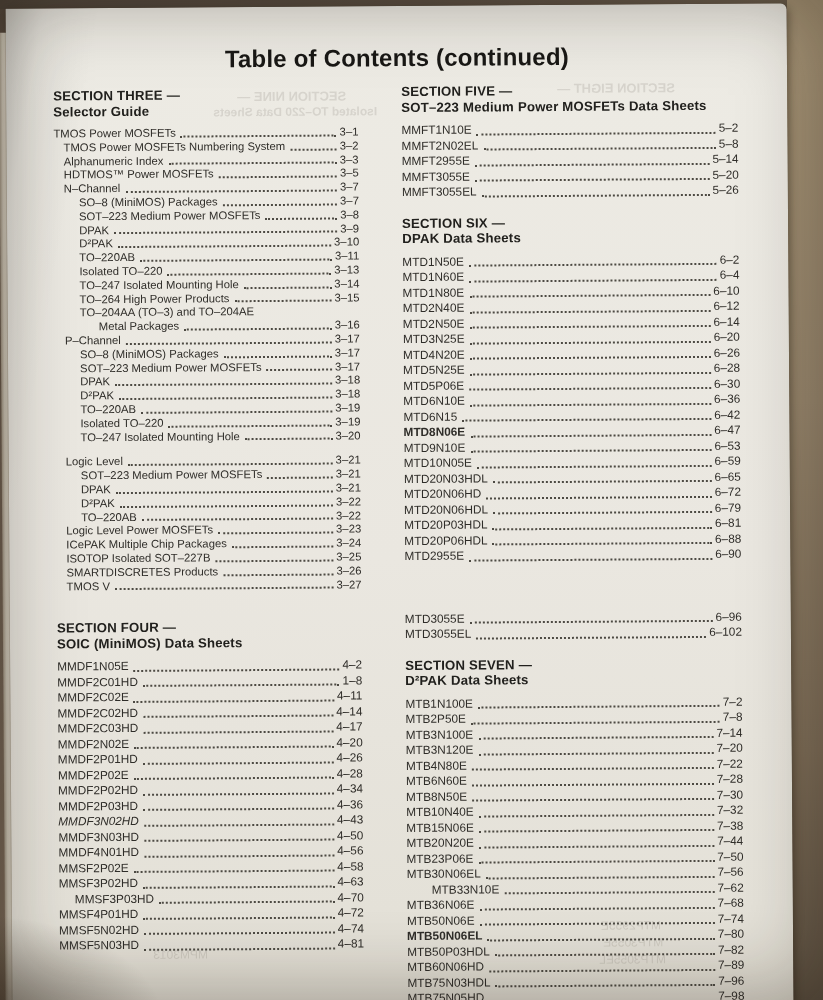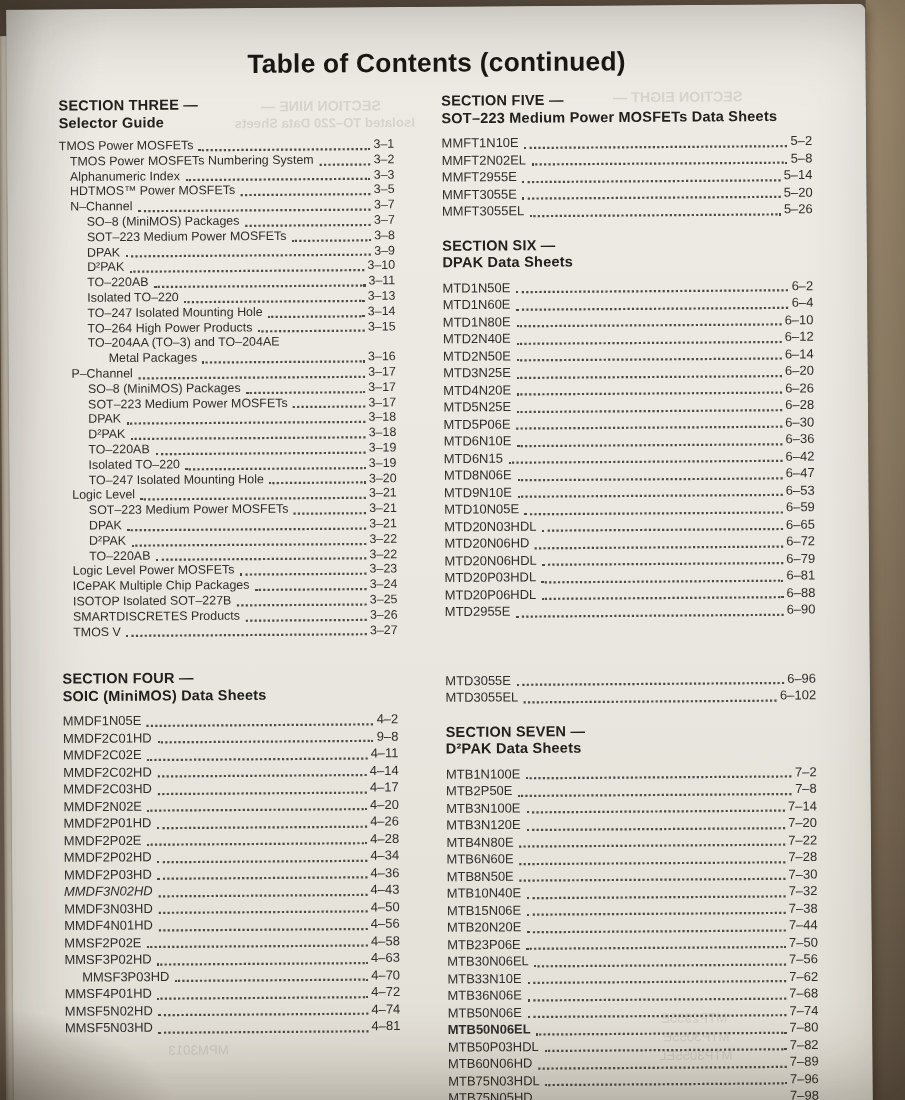--- a/index.html
+++ b/index.html
@@ -213,21 +213,21 @@
             <span class="label" style="padding-left: 25px;">Isolated TO–220</span>
             <span class="dots"></span>
             <span class="pg">3–19</span>
           </div>
           <div class="row">
             <span class="label" style="padding-left: 25px;">TO–247 Isolated Mounting Hole</span>
             <span class="dots"></span>
             <span class="pg">3–20</span>
           </div>
           <div class="row">
-            <span class="label" style="padding-left: 10px;">Logic Level</span>
+            <span class="label" style="padding-left: 10px; margin-top: 11px;">Logic Level</span>
             <span class="dots"></span>
             <span class="pg">3–21</span>
           </div>
           <div class="row">
             <span class="label" style="padding-left: 25px;">SOT–223 Medium Power MOSFETs</span>
             <span class="dots"></span>
             <span class="pg">3–21</span>
           </div>
           <div class="row">
             <span class="label" style="padding-left: 25px;">DPAK</span>
@@ -276,21 +276,21 @@
             <div>SOIC (MiniMOS) Data Sheets</div>
           </div>
           <div class="row">
             <span class="label" style="padding-left: 0px;">MMDF1N05E</span>
             <span class="dots"></span>
             <span class="pg">4–2</span>
           </div>
           <div class="row">
             <span class="label" style="padding-left: 0px;">MMDF2C01HD</span>
             <span class="dots"></span>
-            <span class="pg">9–8</span>
+            <span class="pg">1–8</span>
           </div>
           <div class="row">
             <span class="label" style="padding-left: 0px;">MMDF2C02E</span>
             <span class="dots"></span>
             <span class="pg">4–11</span>
           </div>
           <div class="row">
             <span class="label" style="padding-left: 0px;">MMDF2C02HD</span>
             <span class="dots"></span>
             <span class="pg">4–14</span>
@@ -458,21 +458,21 @@
             <span class="label" style="padding-left: 0px;">MTD6N10E</span>
             <span class="dots"></span>
             <span class="pg">6–36</span>
           </div>
           <div class="row">
             <span class="label" style="padding-left: 0px;">MTD6N15</span>
             <span class="dots"></span>
             <span class="pg">6–42</span>
           </div>
           <div class="row">
-            <span class="label" style="padding-left: 0px;">MTD8N06E</span>
+            <span class="label" style="padding-left: 0px; font-weight: bold;">MTD8N06E</span>
             <span class="dots"></span>
             <span class="pg">6–47</span>
           </div>
           <div class="row">
             <span class="label" style="padding-left: 0px;">MTD9N10E</span>
             <span class="dots"></span>
             <span class="pg">6–53</span>
           </div>
           <div class="row">
             <span class="label" style="padding-left: 0px;">MTD10N05E</span>
@@ -579,21 +579,21 @@
             <span class="label" style="padding-left: 0px;">MTB23P06E</span>
             <span class="dots"></span>
             <span class="pg">7–50</span>
           </div>
           <div class="row">
             <span class="label" style="padding-left: 0px;">MTB30N06EL</span>
             <span class="dots"></span>
             <span class="pg">7–56</span>
           </div>
           <div class="row">
-            <span class="label" style="padding-left: 0px;">MTB33N10E</span>
+            <span class="label" style="padding-left: 0px; margin-left: 25px;">MTB33N10E</span>
             <span class="dots"></span>
             <span class="pg">7–62</span>
           </div>
           <div class="row">
             <span class="label" style="padding-left: 0px;">MTB36N06E</span>
             <span class="dots"></span>
             <span class="pg">7–68</span>
           </div>
           <div class="row">
             <span class="label" style="padding-left: 0px;">MTB50N06E</span>

